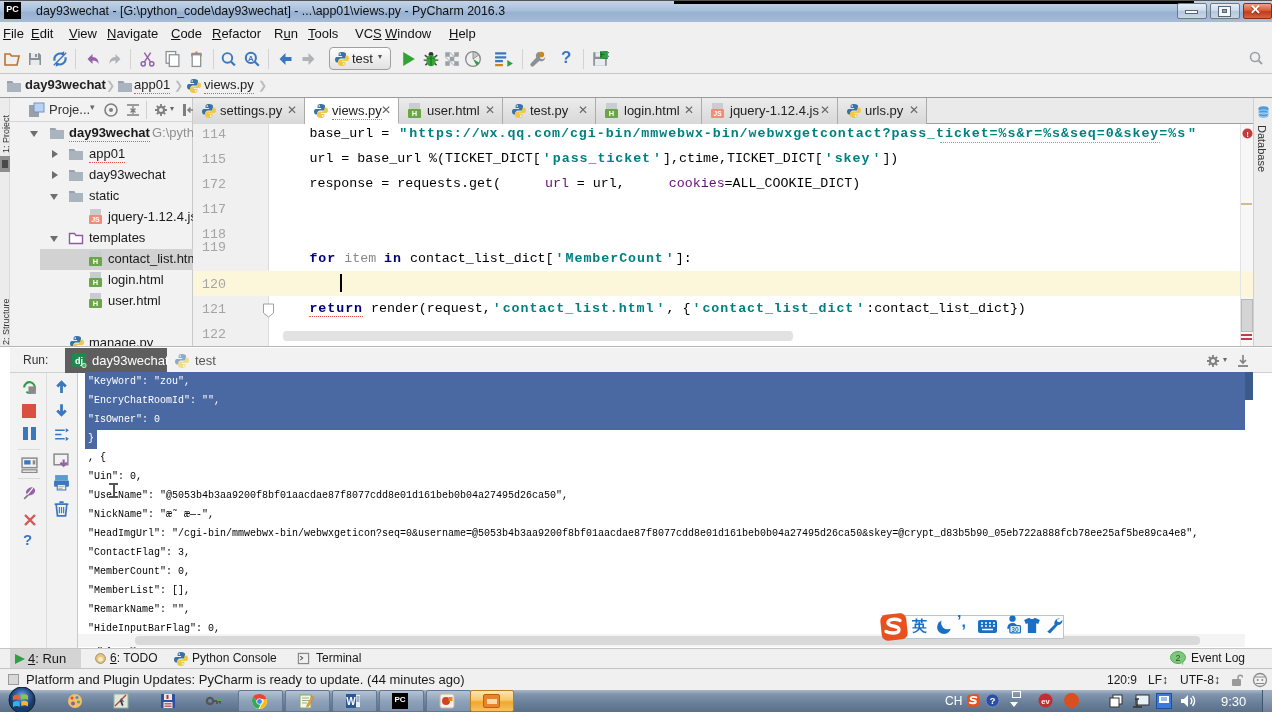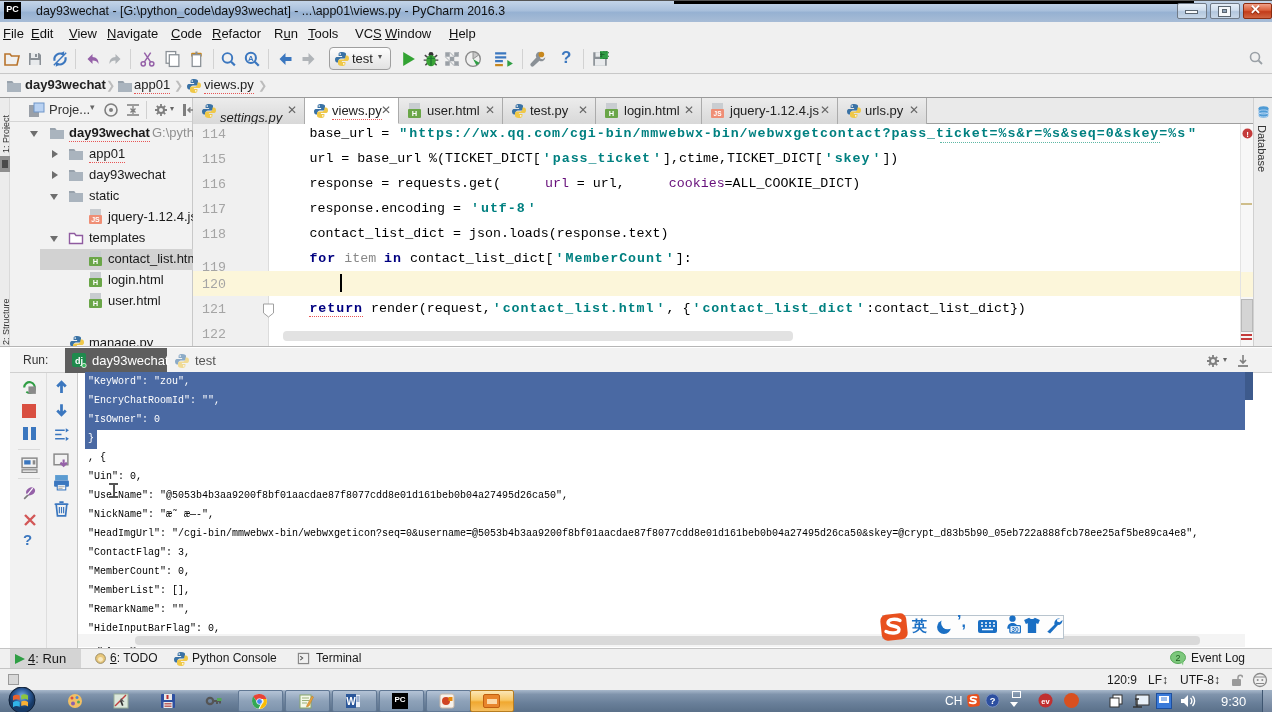--- a/index.html
+++ b/index.html
@@ -376,21 +376,21 @@
       <path d="M1 3h5l1.5 2H1z" fill="#98a2ac"></path>
     </g>
   </defs>
 </svg>
 
 <div class="abs" id="tabbar">
   <div class="tab" style="left:0; width:112px;">
     <svg class="ico" width="16" height="16">
         <use href="#pyico"></use>
       </svg>
-    <span style="position:absolute;left:27px;top:12px;font-style:italic;">settings.py</span>
+    <span style="position:absolute;left:27px;top:5px;">settings.py</span>
       <span class="x">✕</span>
   </div>
   <div class="tab active" style="left:112px; width:94px;">
     <svg class="ico" width="16" height="16">
         <use href="#pyico"></use>
       </svg>
     <span class="sq" style="position:absolute;left:27px;top:5px;">views.py</span>
       <span class="x">✕</span>
   </div>
   <div class="tab" style="left:206px; width:104px;">
@@ -429,33 +429,31 @@
       <span class="x">✕</span>
   </div>
 </div>
 
 <div class="abs" id="editor">
   <div id="caretline"></div>
   <div id="gutter">
     <div style="position:absolute; left:0; top:147px; width:76px; height:25px; background:#fcf6da;"></div>
     <div class="lno" style="top:3px;">114</div>
     <div class="lno" style="top:28px;">115</div>
-    <div class="lno" style="top:53px;">116</div>
+    <div class="lno" style="top:53px;">172</div>
     <div class="lno" style="top:78px;">117</div>
     <div class="lno" style="top:103px;">118</div>
-    <div class="lno" style="top:136px;text-align:right;">119</div>
+    <div class="lno" style="top:116px;text-align:right;">119</div>
     <div class="lno" style="top:153px;">120</div>
     <div class="lno" style="top:178px;">121</div>
     <div class="lno" style="top:203px;">122</div>
   </div>
   <div class="cline" style="left:84.5px; top:-3px;">    base_url = <span class="qt">"</span><span class="str">https://wx.qq.com/cgi-bin/mmwebwx-bin/webwxgetcontact?pass_ticket=%s&amp;r=%s&amp;seq=0&amp;skey=%s</span><span class="qt">"</span></div>
   <div class="cline" style="left:84.5px; top:22px;">    url = base_url %(TICKET_DICT[<span class="qt">'</span><span class="str">pass_ticket</span><span class="qt">'</span>],ctime,TICKET_DICT[<span class="qt">'</span><span class="str">skey</span><span class="qt">'</span>])</div>
   <div class="cline" style="left:84.5px; top:47px;">    response = requests.get(<span class="pr">url</span> = url,<span class="pr">cookies</span>=ALL_COOKIE_DICT)</div>
-  <div class="cline" style="left:84.5px; top:72px;">    response.encoding = <span class="qt">'</span><span class="str">utf-8</span><span class="qt">'</span></div>
-  <div class="cline" style="left:84.5px; top:97px;">    contact_list_dict = json.loads(response.text)</div>
   <div class="cline" style="left:84.5px; top:122px;">    <span class="kw">for</span> <span class="gy">item</span> <span class="kw">in</span> contact_list_dict[<span class="qt">'</span><span class="str">MemberCount</span><span class="qt">'</span>]:</div>
   <div class="cline" style="left:84.5px; top:172px;">    <span class="kw" style="border-bottom:1px dotted #e85555;">return</span> render(request,<span class="qt">'</span><span class="str">contact_list.html</span><span class="qt">'</span>, {<span class="qt">'</span><span class="str">contact_list_dict</span><span class="qt">'</span>:contact_list_dict})</div>
   <div style="position:absolute; left:147px; top:150px; width:1.5px; height:18px; background:#000;"></div>
   <div style="position:absolute; left:747px; top:17px; width:220px; height:2px; border-bottom:1px dotted #5fb8a5;"></div>
   <div style="position:absolute; left:90px; top:207px; width:510px; height:10px; background:#e2e2e2; border-radius:4px;"></div>
   <svg style="position:absolute; left:69px; top:179px;" width="13" height="15" viewBox="0 0 13 15">
     <path d="M1.5 1h10v9l-5 4-5-4z" fill="#fff" stroke="#a0a0a0"></path>
   </svg>
 </div>
 
@@ -643,20 +641,21 @@
   <span style="position:absolute;left:316px;top:2px;">Terminal</span>
   <svg style="position:absolute;left:1170px;top:2px" width="17" height="15" viewBox="0 0 17 15">
     <ellipse cx="8" cy="6.5" rx="7.5" ry="6" fill="#7dc87d" stroke="#57a857"></ellipse>
     <path d="M11 11l2 3.5.5-4z" fill="#7dc87d"></path>
     <text x="8" y="10" font-size="9" fill="#1f5f1f" text-anchor="middle" font-family="Liberation Sans">2</text>
   </svg>
   <span style="position:absolute;left:1191px;top:2px;">Event Log</span>
 </div>
 <div class="abs" id="statusbar">
   <div style="position:absolute;left:8px;top:5px;width:11px;height:11px;background:#d8d8d8;border:1px solid #9a9a9a;"></div>
+  <span style="position:absolute;left:26px;top:3px;font-size:13px;">Platform and Plugin Updates: PyCharm is ready to update. (44 minutes ago)</span>
   <span style="position:absolute;left:1107px;top:4px;">120:9</span>
   <span style="position:absolute;left:1148px;top:4px;">LF↕</span>
   <span style="position:absolute;left:1180px;top:4px;">UTF-8↕</span>
   <svg style="position:absolute;left:1231px;top:5px" width="12" height="13" viewBox="0 0 12 13">
     <rect x="1" y="5" width="9" height="7" rx="1" fill="#9a9a9a"></rect>
     <path d="M7 5V3.5a2.3 2.3 0 0 1 4.6 0" stroke="#9a9a9a" stroke-width="1.5" fill="none"></path>
   </svg>
   <svg style="position:absolute;left:1252px;top:3px" width="16" height="16" viewBox="0 0 16 16">
     <circle cx="8" cy="8" r="6.5" fill="none" stroke="#8a8a8a" stroke-width="1.3"></circle>
     <path d="M2.5 5h11M4 11.5h8" stroke="#8a8a8a" stroke-width="1"></path>

